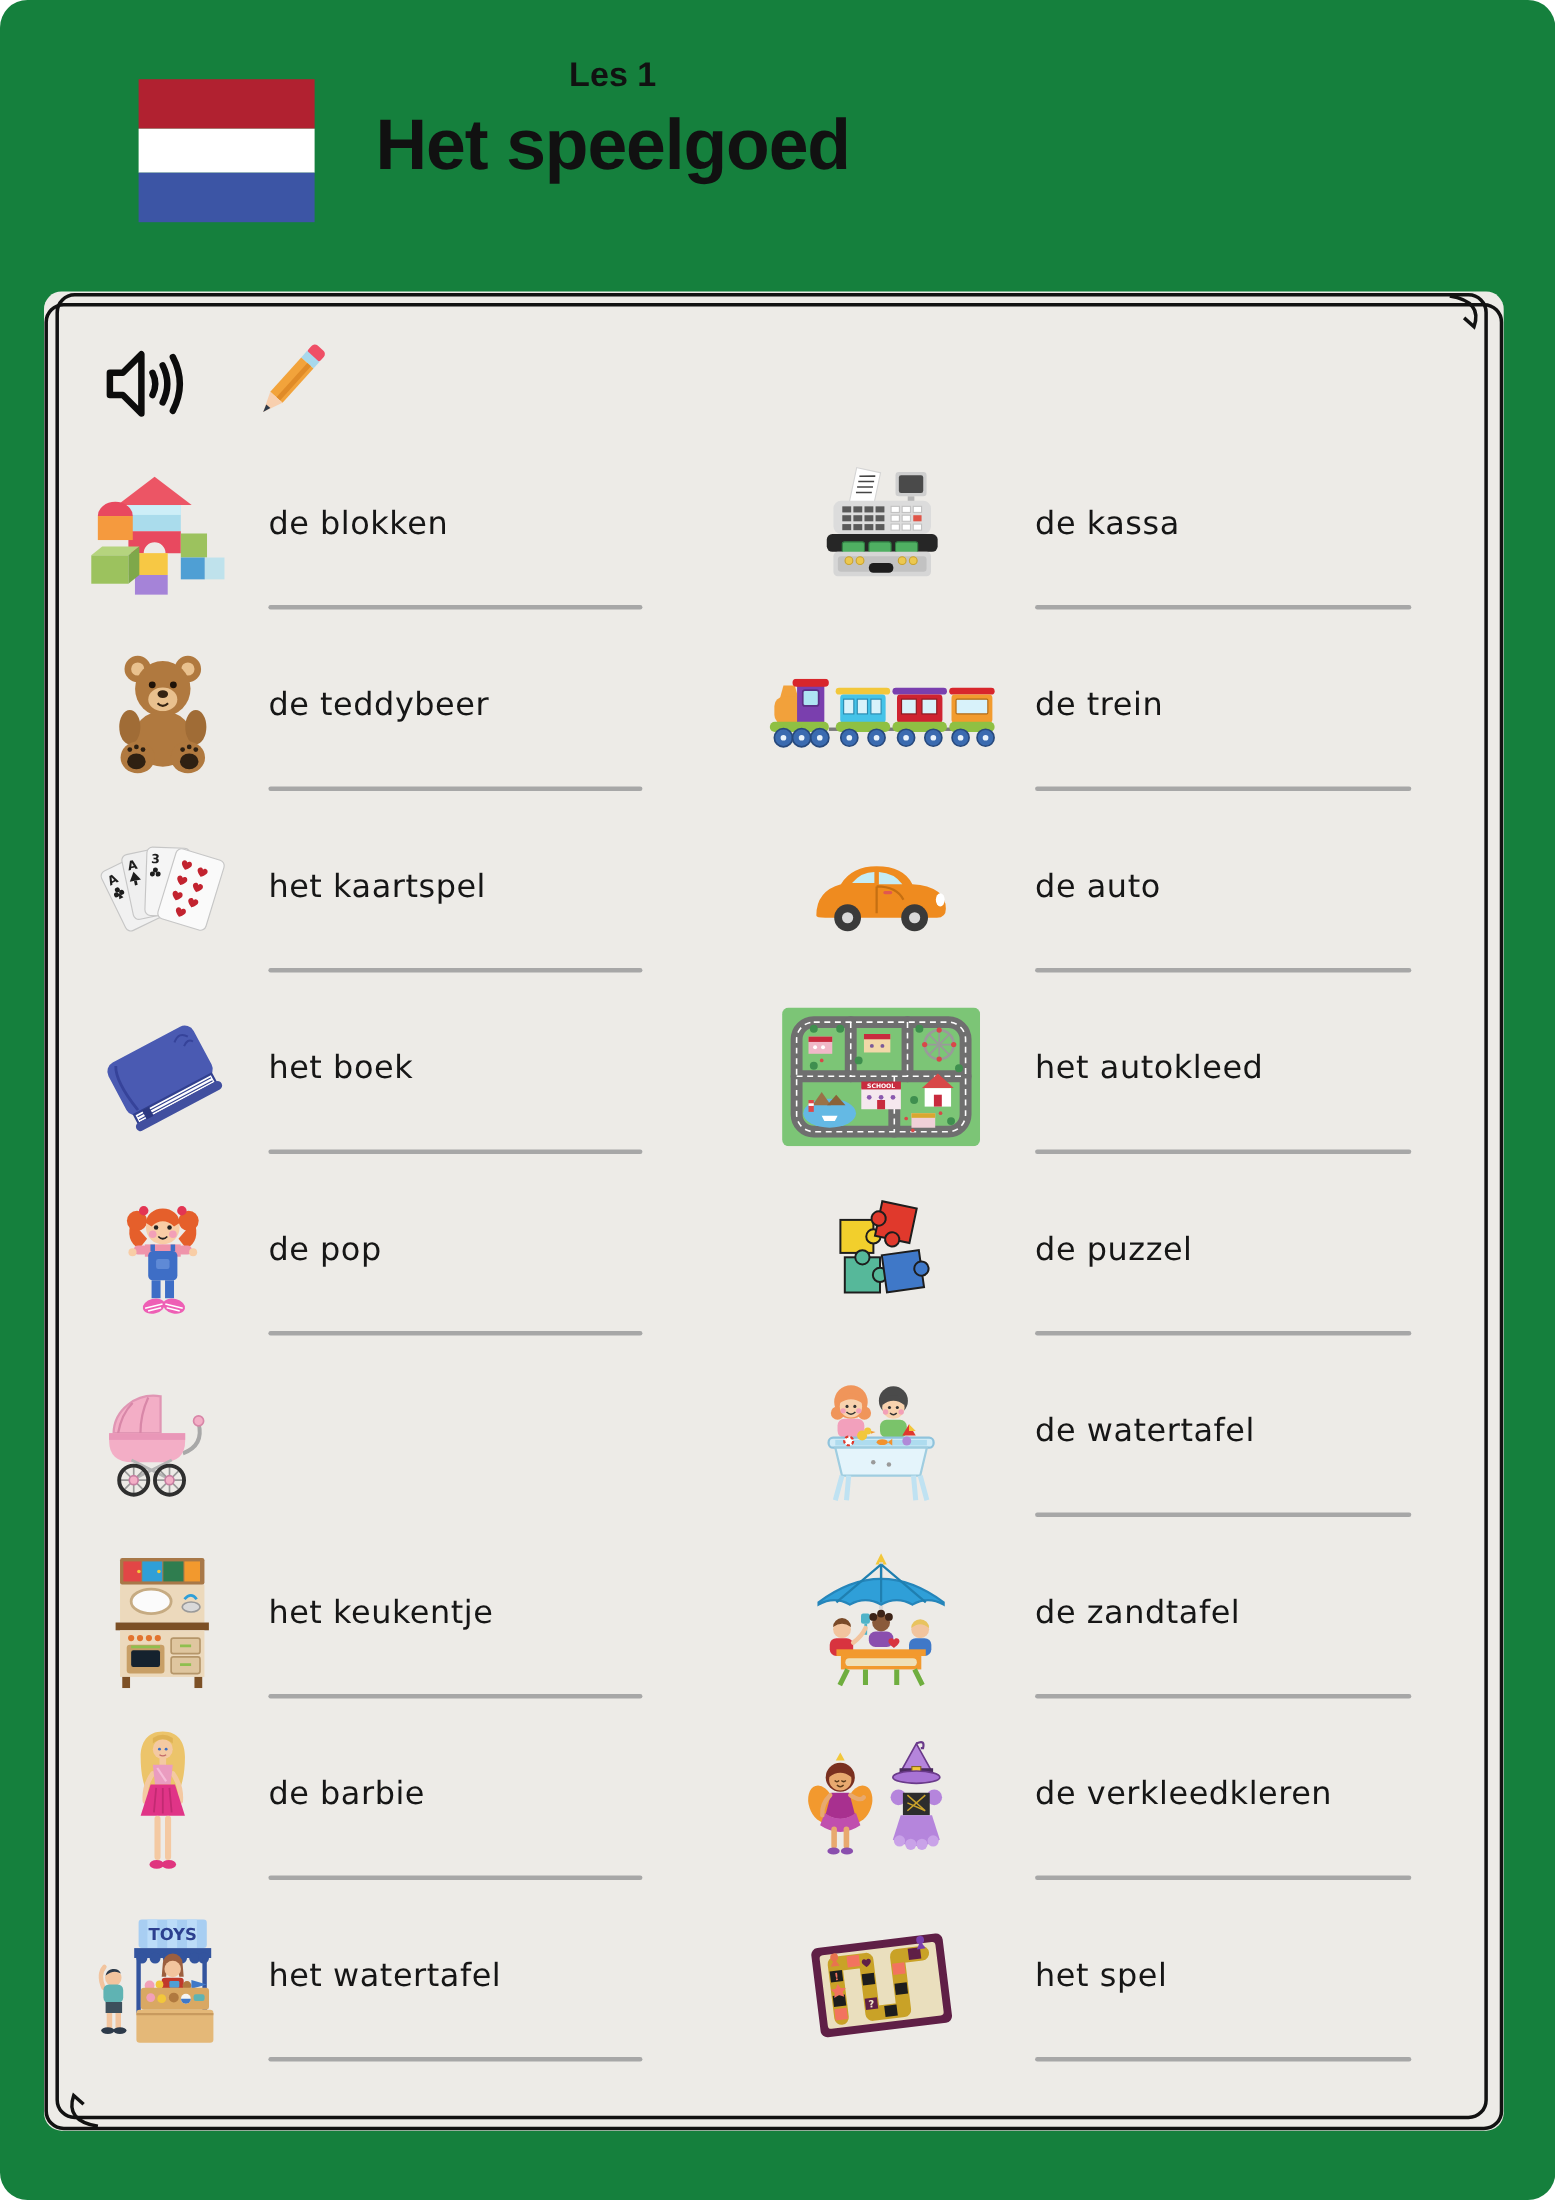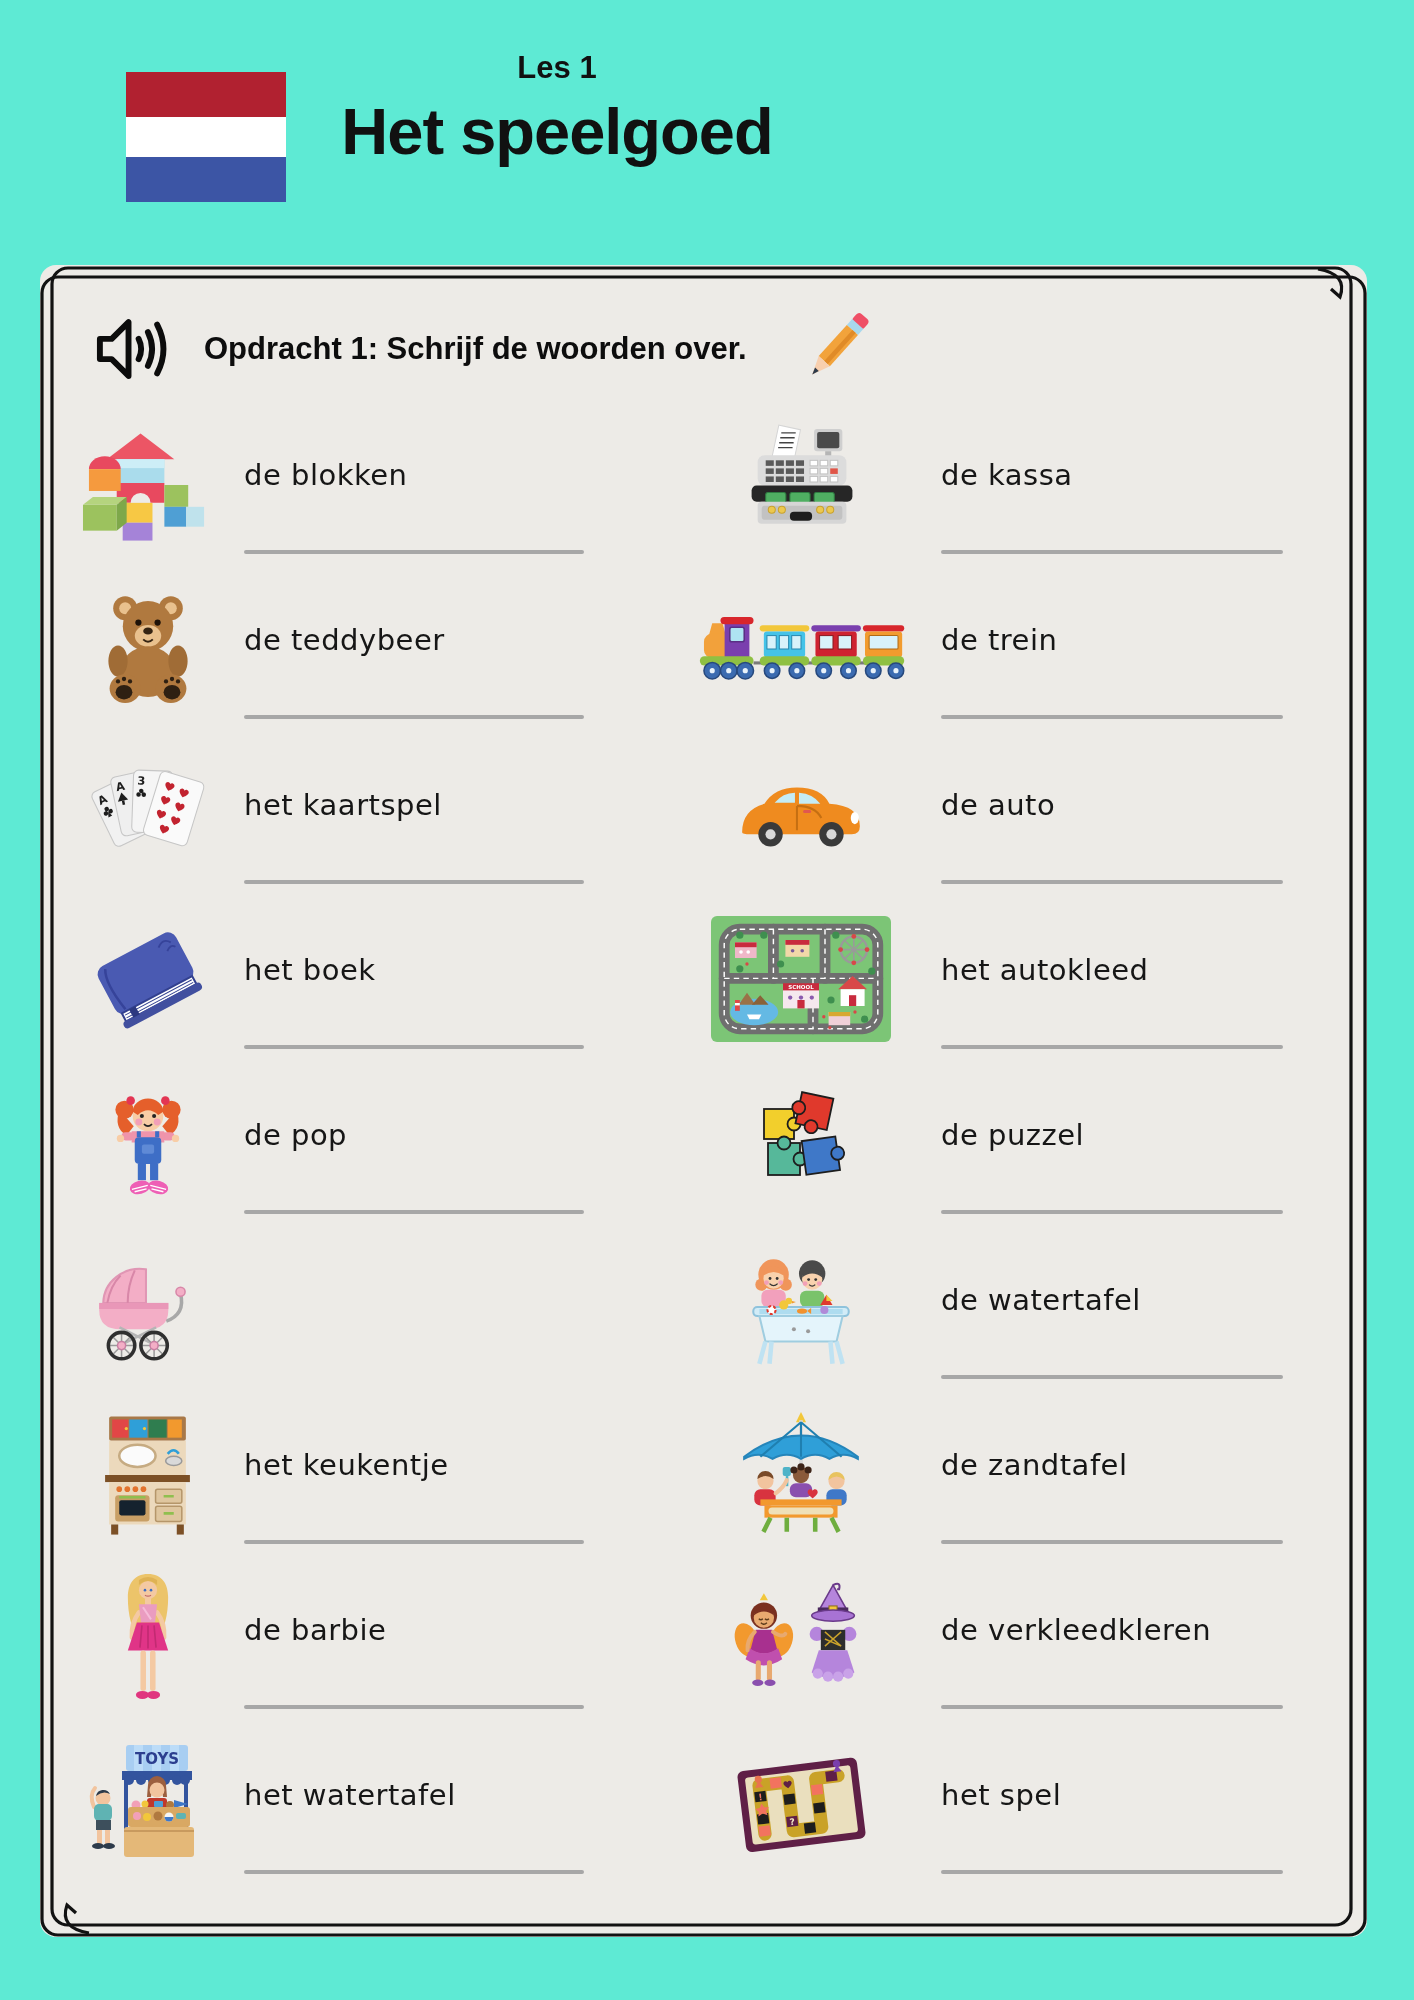--- a/index.html
+++ b/index.html
@@ -1,18 +1,18 @@
 <!DOCTYPE html>
 <html><head>
 <meta charset="utf-8">
 <style>
   * { margin:0; padding:0; box-sizing:border-box; }
   html,body { background:#ffffff; }
   body { width:1414px; height:2000px; position:relative; font-family:"DejaVu Sans", sans-serif; color:#141414; overflow:hidden; }
-  .page { position:absolute; inset:0; background:#5eead4; }
+  .page { position:absolute; inset:0; background:#15803d;border-radius:25px; }
 
   
   .flag { position:absolute; left:126px; top:72px; width:160px; }
   .flag .stripe { width:100%; }
   .flag .red   { height:45px; background:#b12130; }
   .flag .white { height:40px; background:#ffffff; }
   .flag .blue  { height:45px; background:#3c55a5; }
 
   .titles { position:absolute; top:50px; left:207px; width:700px; text-align:center; }
   .lesson  { font-family:"Liberation Sans", sans-serif; font-weight:700; font-size:31px; color:#111; }
@@ -69,21 +69,20 @@
 
     <div class="instruction">
       <svg width="80" height="72" viewBox="0 0 95 84">
         <g fill="none" stroke="#0c0c0c" stroke-width="7" stroke-linejoin="round" stroke-linecap="round">
           <path d="M7,30 H21 L41,10 V74 L21,54 H7 Z"></path>
           <path d="M53,30 Q59,42 53,54"></path>
           <path d="M64,22 Q74,42 64,62"></path>
           <path d="M75,13 Q90,42 75,71"></path>
         </g>
       </svg>
-      <span class="instr-text">Opdracht 1: Schrijf de woorden over.</span>
       <span class="pencil-wrap">
         <svg width="88" height="88" viewBox="0 0 88 88">
           <g transform="rotate(42 44 44)">
             <rect x="36.5" y="3" width="15" height="12" rx="4" fill="#ef4f66"></rect>
             <rect x="36.5" y="13" width="15" height="8" fill="#a8d8ec"></rect>
             <rect x="36.5" y="21" width="15" height="42" fill="#f2a33b"></rect>
             <rect x="44" y="21" width="4.5" height="42" fill="#e08b28"></rect>
             <polygon points="36.5,63 51.5,63 44,81" fill="#f8cfae"></polygon>
             <polygon points="41.5,74 46.5,74 44,81" fill="#2d3a4a"></polygon>
           </g>

